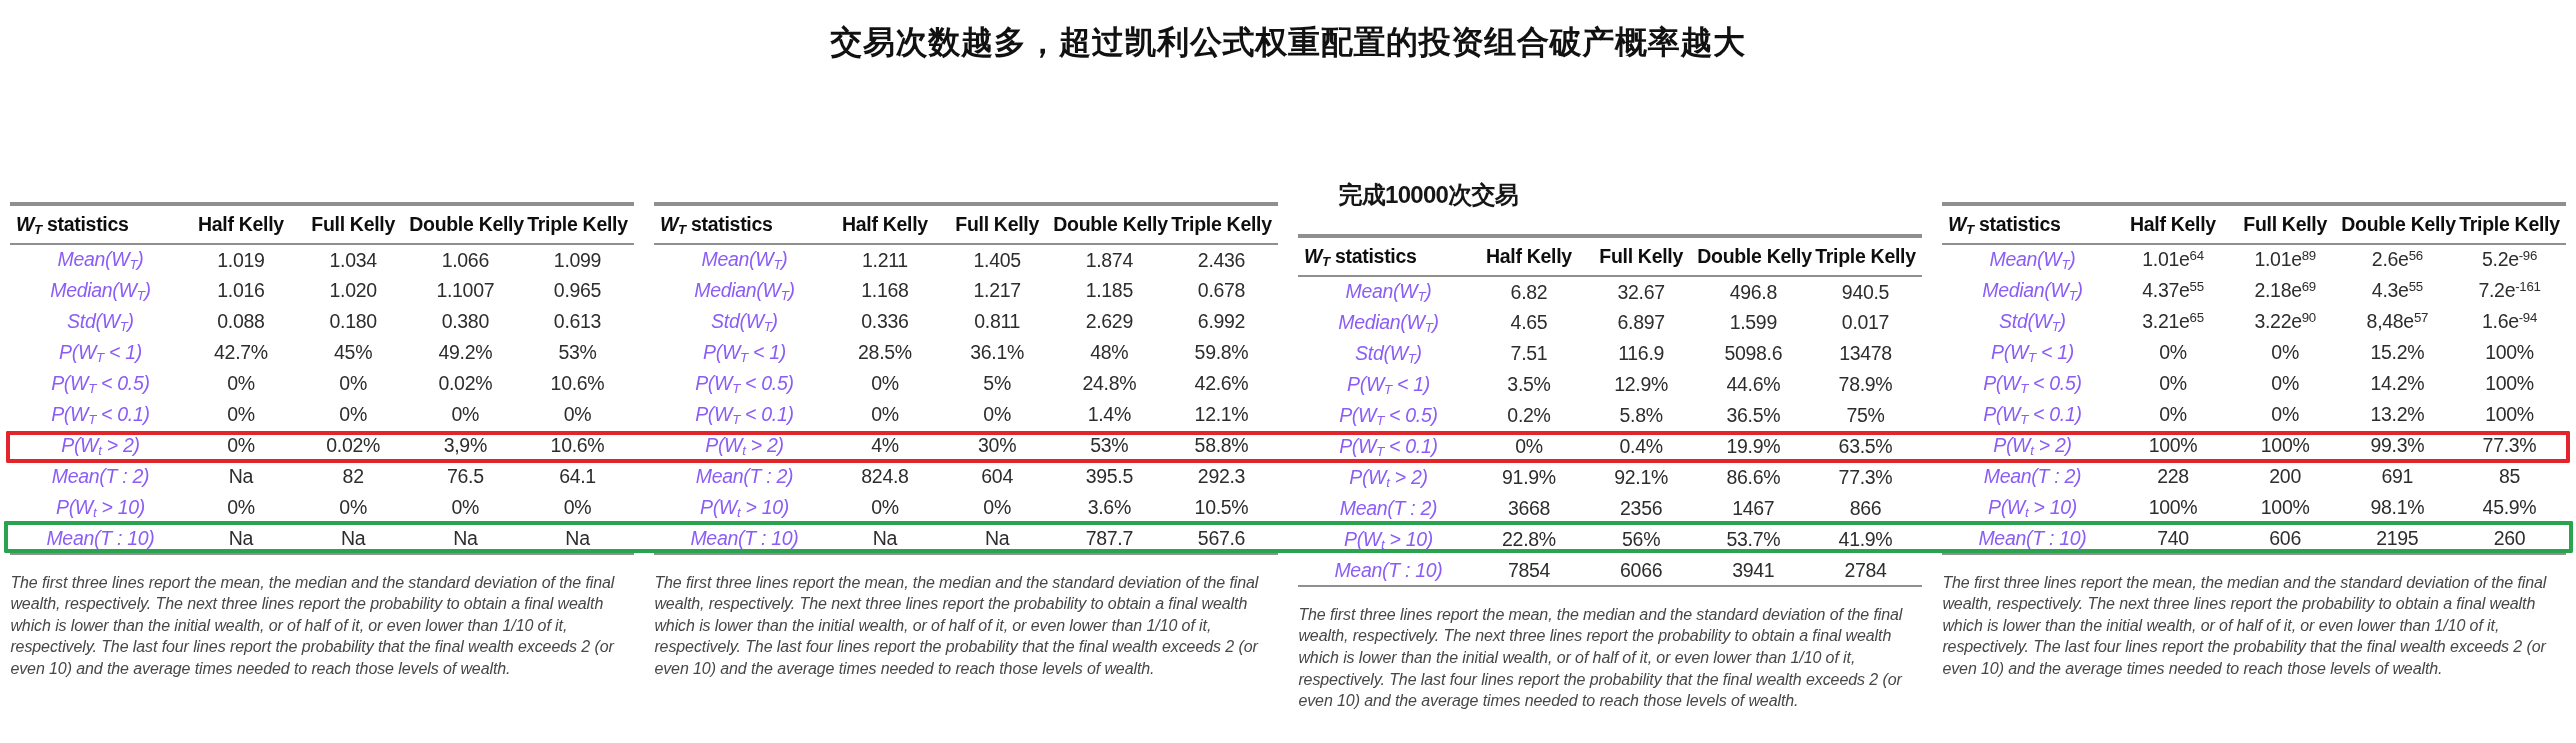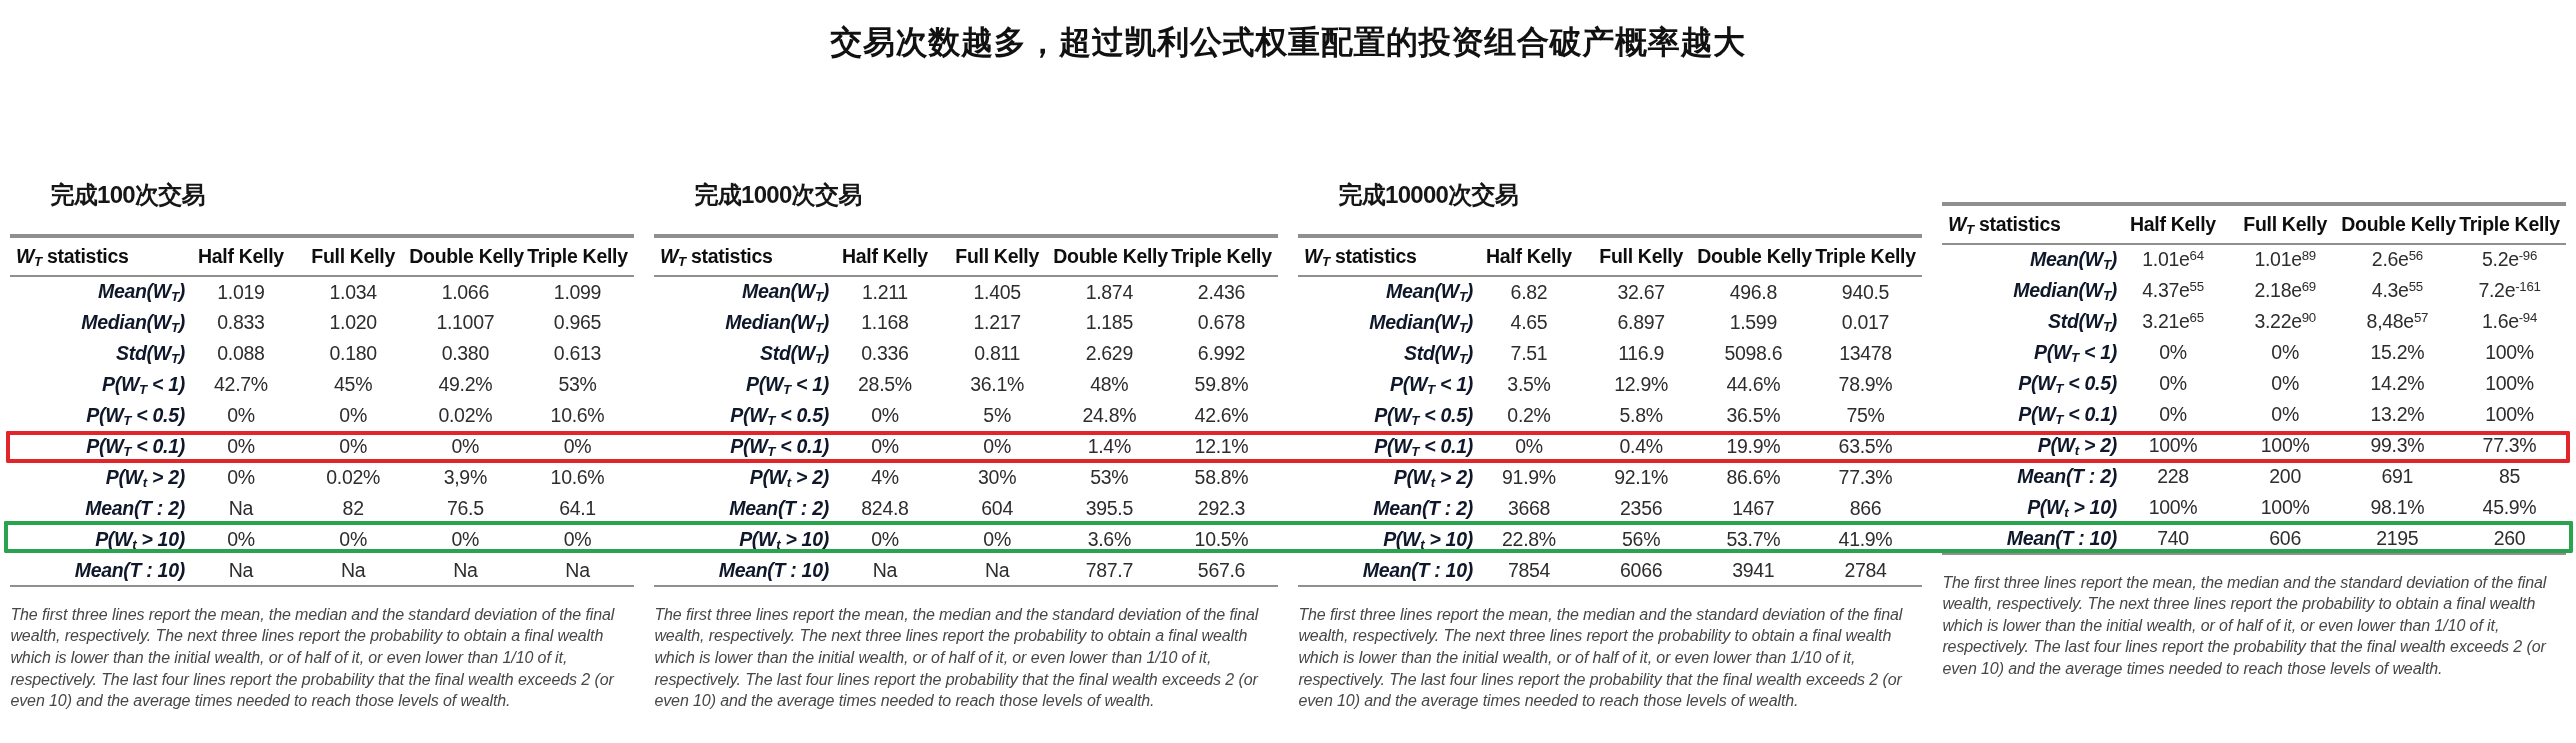--- a/index.html
+++ b/index.html
@@ -16,41 +16,40 @@
   .caption { font-size:24px; font-weight:bold; color:#161616; margin:4.2px 0 0 40px; line-height:28px; letter-spacing:-0.7px; }
 
   table.kelly { width:100%; border-collapse:collapse; table-layout:fixed; margin-top:25px;
                 border-top:4.2px solid #8f8f8f; }
   table.kelly thead tr { height:40px; }
   table.kelly thead th { border-bottom:2.8px solid #8f8f8f; font-size:19.5px; font-weight:bold; color:#0e0e0e;
                          text-align:center; white-space:nowrap; padding:0; letter-spacing:-0.3px; }
   table.kelly thead th.lblh { text-align:left; padding-left:5.6px; }
   table.kelly tbody tr { height:31px; }
   table.kelly tbody td { font-size:19.5px; color:#2d2d2d; text-align:center; padding:0; white-space:nowrap; letter-spacing:-0.3px; }
-  table.kelly tbody td.lbl { text-align:right; font-style:italic; padding-left:5.6px; color:#0f172a;font-weight:bold; }
+  table.kelly tbody td.lbl { text-align:center; font-style:italic; padding-left:5.6px; color:#8b5cf6; }
   table.kelly tbody tr:last-child td { border-bottom:2.8px solid #8f8f8f; }
   sub { font-size:68%; vertical-align:-2.8px; }
   sup { font-size:68%; vertical-align:6.3px; }
 
   .footnote { font-style:italic; font-size:16px; line-height:21.6px; color:#474747; margin-top:16.7px; letter-spacing:-0.1px; }
 
   .hl { position:absolute; box-sizing:border-box; pointer-events:none; background:transparent; border-radius:1.4px; }
   .hl-red   { top:431px; height:32px; left:5.6px;  right:6.3px;  border:4.9px solid #e2242b; }
   .hl-green { top:521px; height:32px; left:3.5px;  right:3.5px;  border:4.9px solid #2aa34f; }
 </style>
 </head>
 <body>
 
 <div class="page">
 
   <div class="t1">交易次数越多，超过凯利公式权重配置的投资组合破产概率越大</div>
 
   <div class="tables" id="tables">
     <section class="card">
-      <div class="caption">完成100次交易</div>
       <table class="kelly">
         <colgroup>
           <col style="width:28%">
             <col style="width:18%">
             <col style="width:18%">
             <col style="width:18%">
             <col style="width:18%">
         </colgroup>
         <thead>
             <tr>
@@ -64,21 +63,21 @@
         <tbody>
             <tr>
               <td class="lbl">Mean(W<sub>T</sub>)</td>
               <td>1.019</td>
               <td>1.034</td>
               <td>1.066</td>
               <td>1.099</td>
             </tr>
             <tr>
               <td class="lbl">Median(W<sub>T</sub>)</td>
-              <td>0.833</td>
+              <td>1.016</td>
               <td>1.020</td>
               <td>1.1007</td>
               <td>0.965</td>
             </tr>
             <tr>
               <td class="lbl">Std(W<sub>T</sub>)</td>
               <td>0.088</td>
               <td>0.180</td>
               <td>0.380</td>
               <td>0.613</td>
@@ -131,21 +130,20 @@
               <td>Na</td>
               <td>Na</td>
               <td>Na</td>
             </tr>
           </tbody>
       </table>
       <p class="footnote">The first three lines report the mean, the median and the standard deviation of the final wealth, respectively. The next three lines report the probability to obtain a final wealth which is lower than the initial wealth, or of half of it, or even lower than 1/10 of it, respectively. The last four lines report the probability that the final wealth exceeds 2 (or even 10) and the average times needed to reach those levels of wealth.</p>
     </section>
 
     <section class="card">
-      <div class="caption">完成1000次交易</div>
       <table class="kelly">
         <colgroup>
           <col style="width:28%">
             <col style="width:18%">
             <col style="width:18%">
             <col style="width:18%">
             <col style="width:18%">
         </colgroup>
         <thead>
             <tr>

